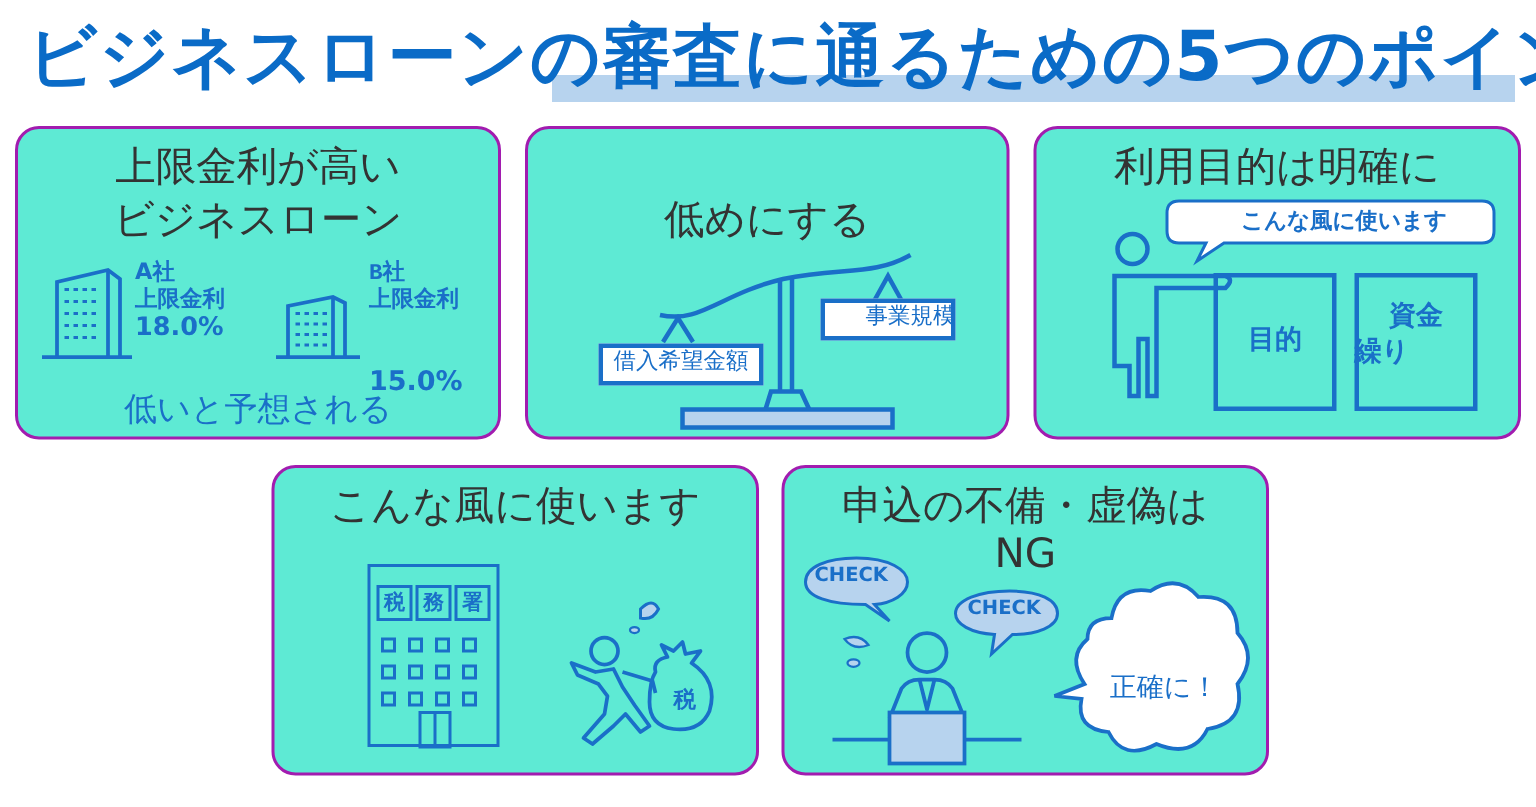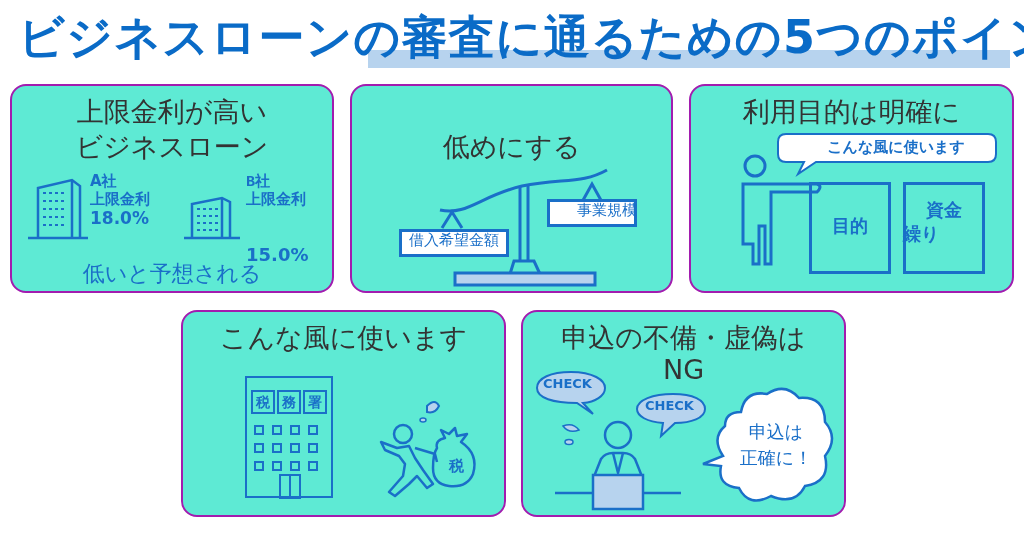--- a/index.html
+++ b/index.html
@@ -215,15 +215,14 @@
       <path d="M40,62 L48,42 Q52,36 60,36 L70,36 Q78,36 82,42 L90,62"></path>
       <path d="M60,36 L65,56 L70,36"></path>
       <line x1="2" y1="76" x2="128" y2="76"></line>
     </g>
     <rect x="40" y="58" width="50" height="34" fill="#b7d3ee" stroke="#1a6fc8" stroke-width="2.5"></rect>
   </svg>
 
   <svg width="140" height="130" style="left:178px; top:70px;" viewBox="0 0 140 130">
     <path d="M40,30 Q44,8 66,12 Q84,0 98,16 Q124,14 124,40 Q138,56 124,74 Q130,100 104,104 Q94,124 70,114 Q48,126 38,106 Q16,104 20,84 L2,82 L22,74 Q10,56 24,44 Q24,30 40,30 Z" fill="#fff" stroke="#1a6fc8" stroke-width="2.5"></path>
   </svg>
-  <div class="abs blue" style="left:198px; top:108px; width:110px; text-align:center; font-size:18px; white-space:nowrap;">申込は</div>
   <div class="abs blue" style="left:198px; top:134px; width:110px; text-align:center; font-size:18px; white-space:nowrap;">正確に！</div>
 </div>
 
 </body></html>

